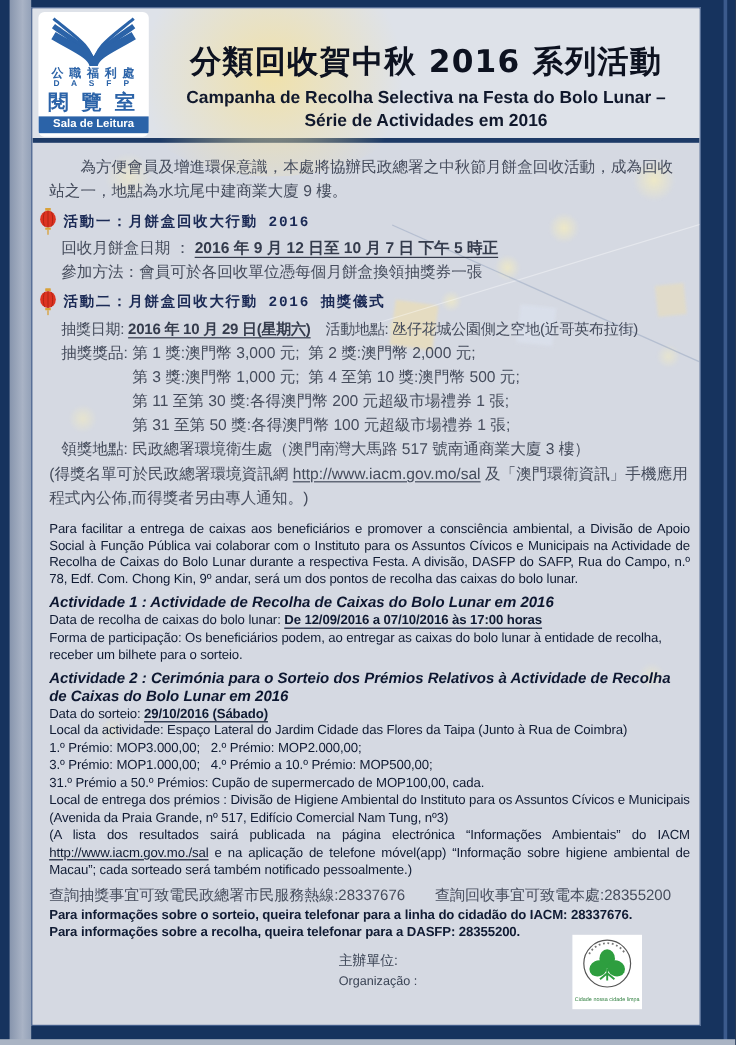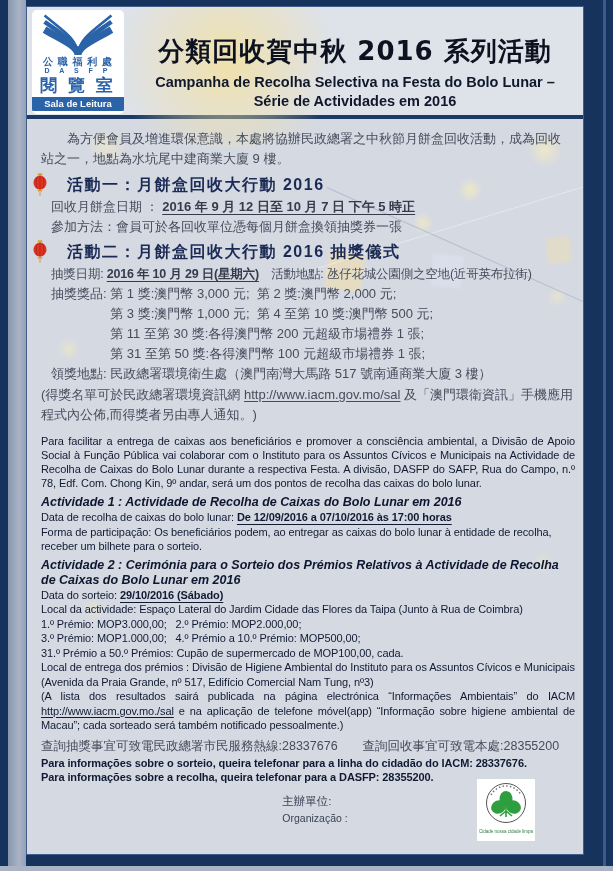--- a/index.html
+++ b/index.html
@@ -38,23 +38,23 @@
   .titles { position:relative; margin-left:100px; padding-top:27px; text-align:center; z-index:2; }
   .title-zh { font-size:26px; font-weight:bold; color:#0d1220; letter-spacing:1px;
     font-family:"DejaVu Sans","Liberation Sans",sans-serif; }
   .title-pt { font-size:14.5px; font-weight:bold; color:#10182c; line-height:19px; margin-top:4px; }
   .title-pt + .title-pt { margin-top:0; }
 
   
   .content { position:relative; z-index:1; padding:8px 8px 0 14px; }
   .zh { color:#454c5c; font-size:13px; line-height:20px; }
   .intro { text-indent:2em; margin:2px 2px 4px 0; }
-  .act-head { display:flex; align-items:center; gap:20px; margin:3px 0 1px -8px;
-    font-family:Liberation Sans, sans-serif; font-weight:bold;
-    color:#1b2a55; font-size:16px; line-height:22px; letter-spacing:1.5px; }
+  .act-head { display:flex; align-items:center; gap:6px; margin:3px 0 1px -8px;
+    font-family:Liberation Mono, monospace; font-weight:bold;
+    color:#1b2a55; font-size:12px; line-height:22px; letter-spacing:1.5px; }
   .act-head svg { flex:0 0 auto; }
   .zh-line { padding-left:10px; }
   .tight { font-size:12.5px; letter-spacing:-0.2px; }
   .ul { text-decoration:underline; text-underline-offset:3px; }
   .bold { font-weight:bold; color:#343b4c; }
   .hang { display:flex; padding-left:10px; }
   .hang-label { flex:0 0 auto; white-space:pre; }
   .hang-body { flex:1; }
   .note { margin-top:1px; }
   .url { color:#454c5c; text-decoration:underline; text-underline-offset:2px; cursor:pointer; }

